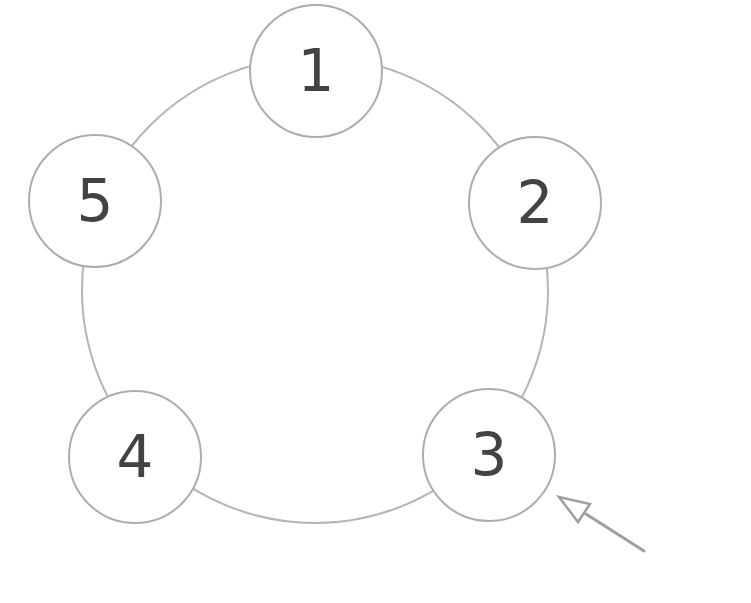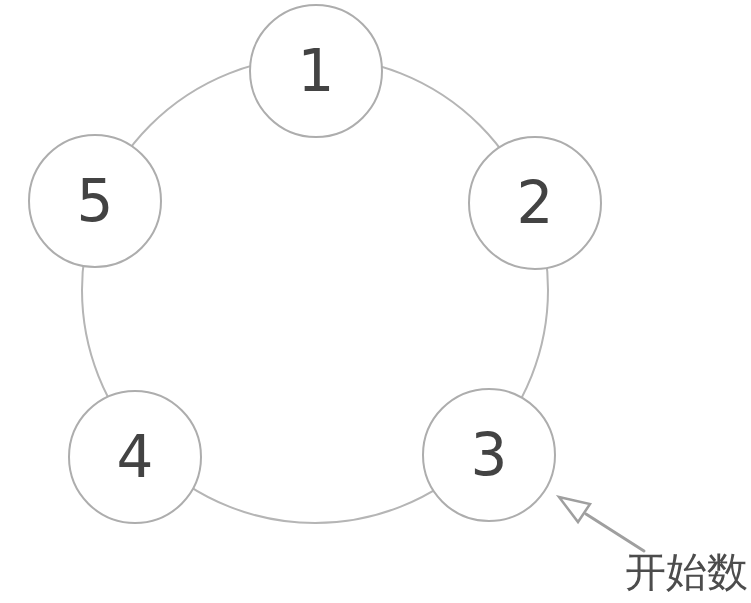--- a/index.html
+++ b/index.html
@@ -90,15 +90,14 @@
   </div>
 
   <div class="node" style="left:68px; top:390px;">
     <span class="node-label">4</span>
   </div>
 
   <div class="node" style="left:28px; top:134px;">
     <span class="node-label">5</span>
   </div>
 
-  <div class="start-label">开始数</div>
 
 </div>
 
 </body></html>

